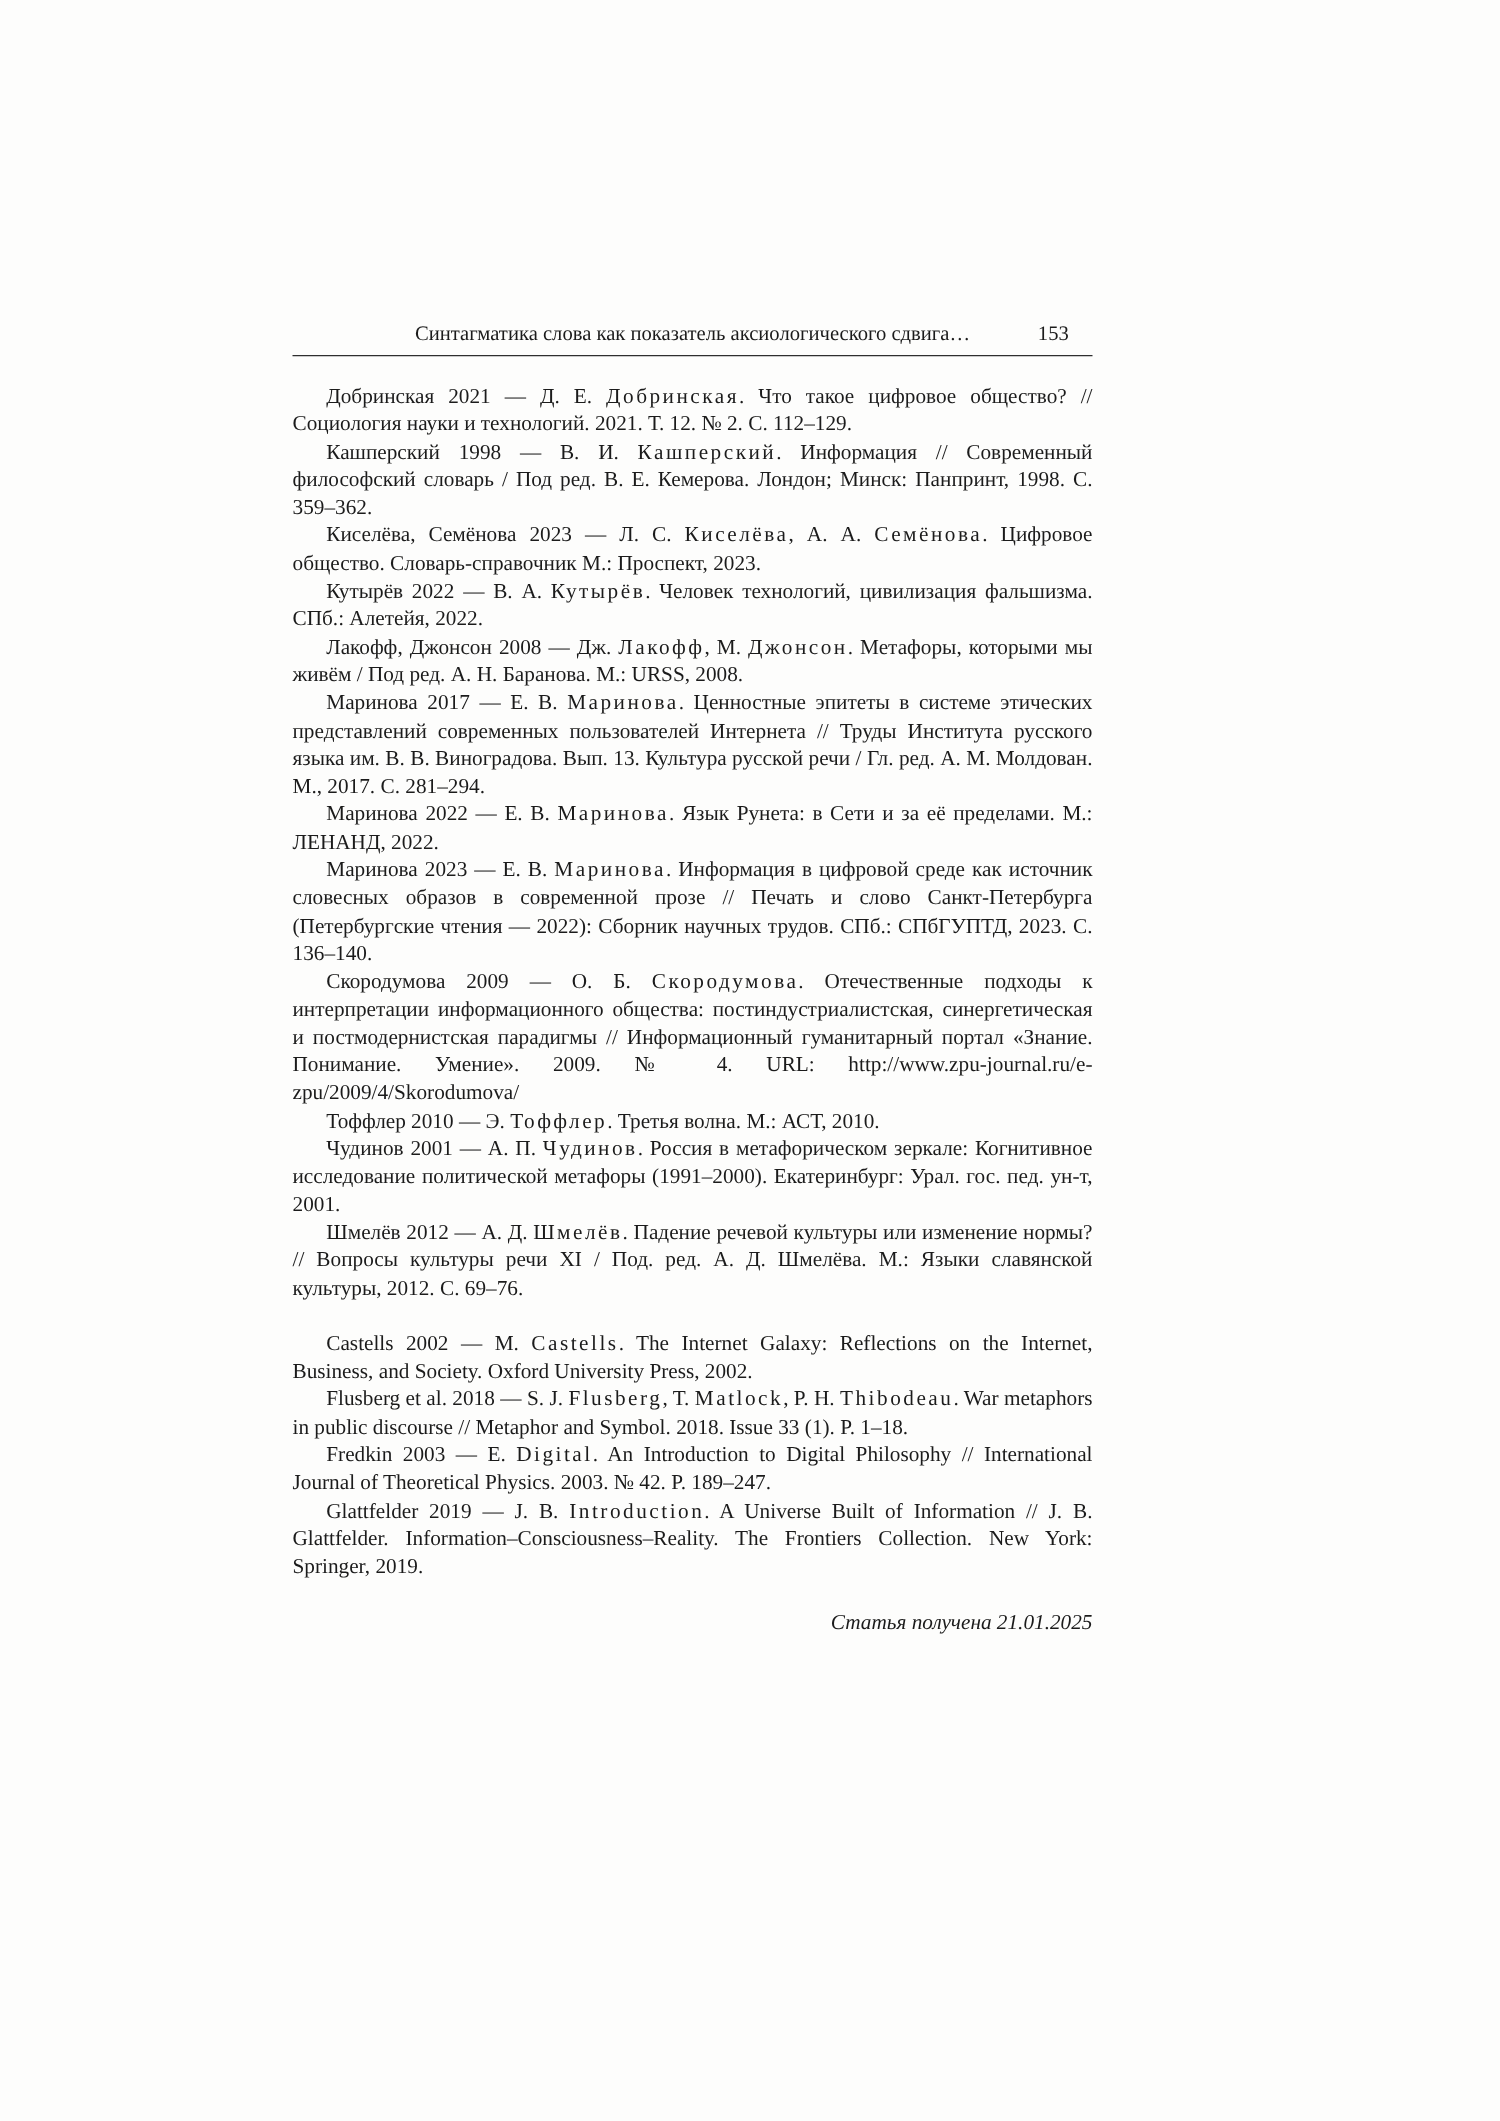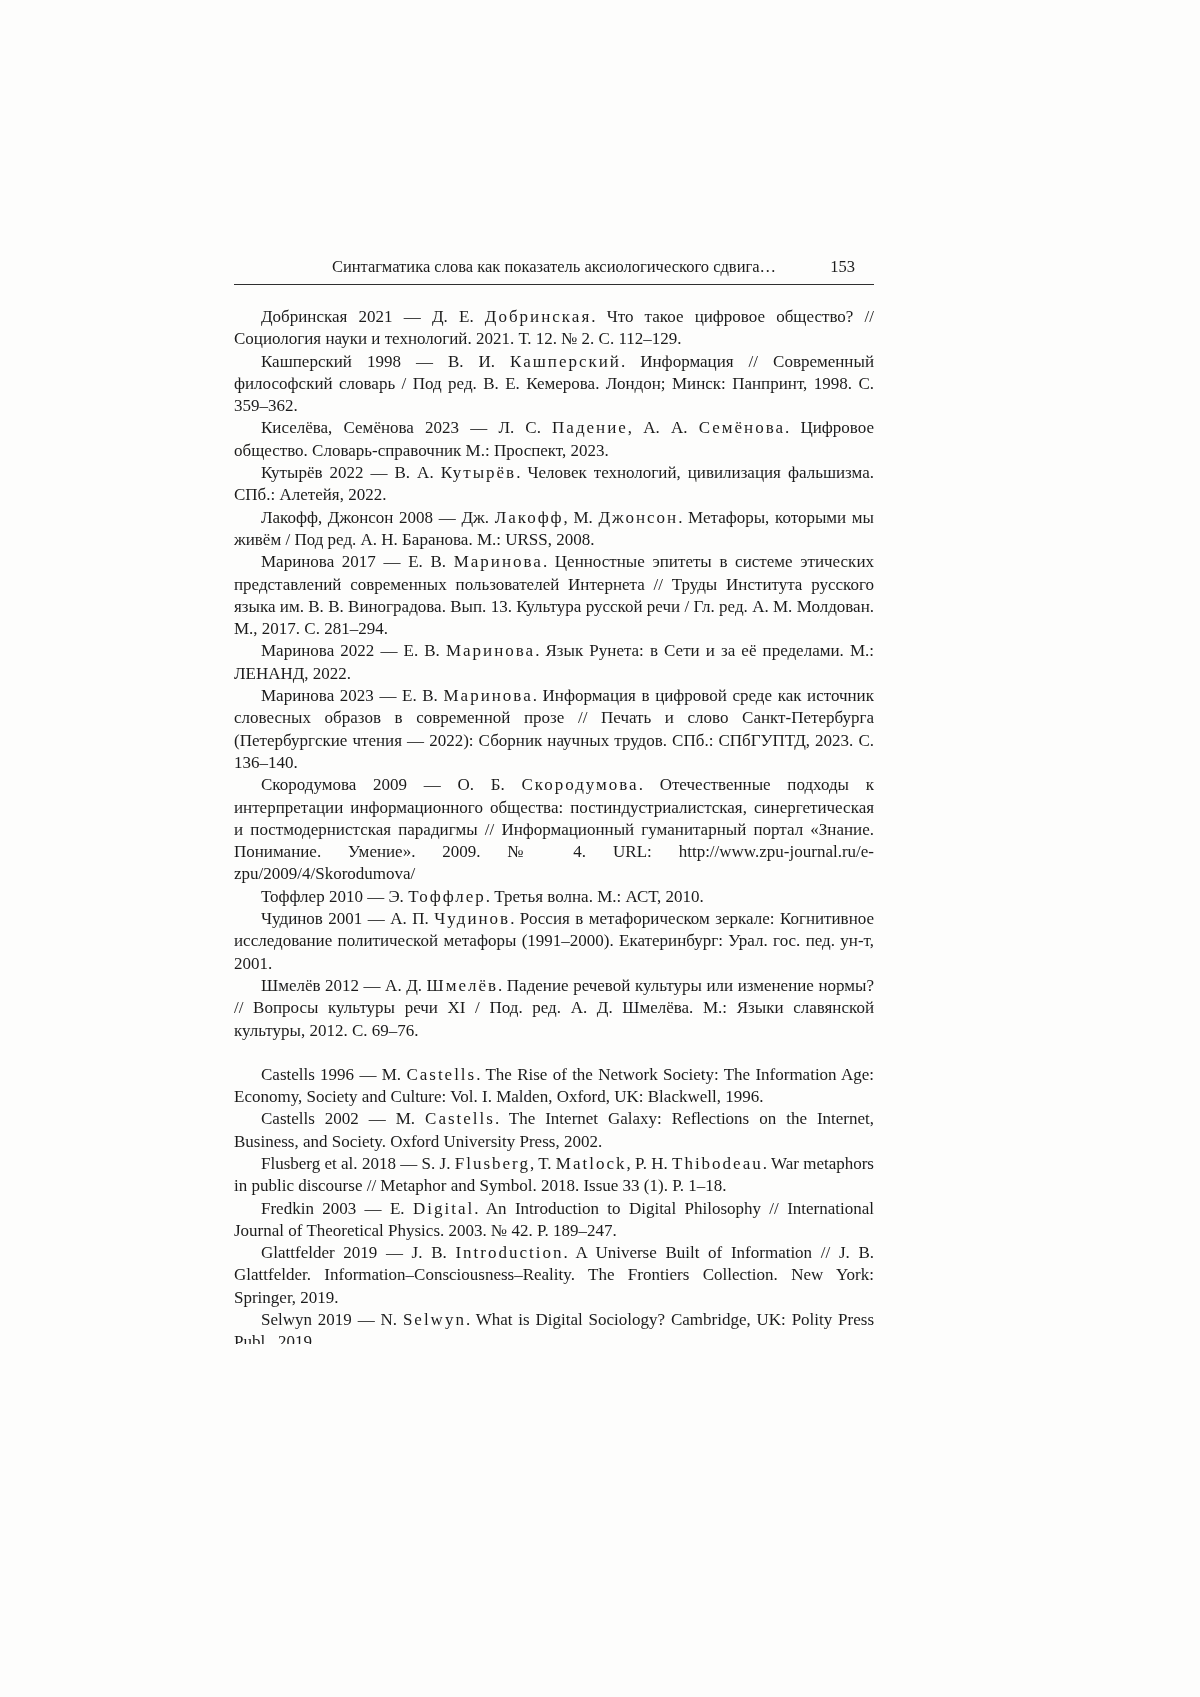--- a/index.html
+++ b/index.html
@@ -83,37 +83,35 @@
     <div class="running-header">
       <span class="running-title">Синтагматика слова как показатель аксиологического сдвига…</span>
       <span class="page-number">153</span>
     </div>
 
     <div class="header-rule"></div>
 
     <div class="refs refs-russian" id="refs-russian">
         <p class="ref"><span class="plain">Добринская 2021 — Д. Е. </span><span class="author-spaced">Добринская</span><span class="plain">. Что такое цифровое общество? // Социология науки и технологий. 2021. Т. 12. № 2. С. 112–129.</span></p>
         <p class="ref"><span class="plain">Кашперский 1998 — В. И. </span><span class="author-spaced">Кашперский</span><span class="plain">. Информация // Современный философский словарь / Под ред. В. Е. Кемерова. Лондон; Минск: Панпринт, 1998. С. 359–362.</span></p>
-        <p class="ref"><span class="plain">Киселёва, Семёнова 2023 — Л. С. </span><span class="author-spaced">Падение</span><span class="plain">, А. А. </span><span class="author-spaced">Семёнова</span><span class="plain">. Цифровое общество. Словарь-справочник М.: Проспект, 2023.</span></p>
+        <p class="ref"><span class="plain">Киселёва, Семёнова 2023 — Л. С. </span><span class="author-spaced">Киселёва</span><span class="plain">, А. А. </span><span class="author-spaced">Семёнова</span><span class="plain">. Цифровое общество. Словарь-справочник М.: Проспект, 2023.</span></p>
         <p class="ref"><span class="plain">Кутырёв 2022 — В. А. </span><span class="author-spaced">Кутырёв</span><span class="plain">. Человек технологий, цивилизация фальшизма. СПб.: Алетейя, 2022.</span></p>
         <p class="ref"><span class="plain">Лакофф, Джонсон 2008 — Дж. </span><span class="author-spaced">Лакофф</span><span class="plain">, М. </span><span class="author-spaced">Джонсон</span><span class="plain">. Метафоры, которыми мы живём / Под ред. А. Н. Баранова. М.: URSS, 2008.</span></p>
         <p class="ref"><span class="plain">Маринова 2017 — Е. В. </span><span class="author-spaced">Маринова</span><span class="plain">. Ценностные эпитеты в системе этических представлений современных пользователей Интернета // Труды Института русского языка им. В. В. Виноградова. Вып. 13. Культура русской речи / Гл. ред. А. М. Молдован. М., 2017. С. 281–294.</span></p>
         <p class="ref"><span class="plain">Маринова 2022 — Е. В. </span><span class="author-spaced">Маринова</span><span class="plain">. Язык Рунета: в Сети и за её пределами. М.: ЛЕНАНД, 2022.</span></p>
         <p class="ref"><span class="plain">Маринова 2023 — Е. В. </span><span class="author-spaced">Маринова</span><span class="plain">. Информация в цифровой среде как источник словесных образов в современной прозе // Печать и слово Санкт-Петербурга (Петербургские чтения — 2022): Сборник научных трудов. СПб.: СПбГУПТД, 2023. С. 136–140.</span></p>
         <p class="ref"><span class="plain">Скородумова 2009 — О. Б. </span><span class="author-spaced">Скородумова</span><span class="plain">. Отечественные подходы к интерпретации информационного общества: постиндустриалистская, синергетическая и постмодернистская парадигмы // Информационный гуманитарный портал «Знание. Понимание. Умение». 2009. № 4. URL: http://www.zpu-journal.ru/e-zpu/2009/4/Skorodumova/</span></p>
         <p class="ref"><span class="plain">Тоффлер 2010 — Э. </span><span class="author-spaced">Тоффлер</span><span class="plain">. Третья волна. М.: АСТ, 2010.</span></p>
         <p class="ref"><span class="plain">Чудинов 2001 — А. П. </span><span class="author-spaced">Чудинов</span><span class="plain">. Россия в метафорическом зеркале: Когнитивное исследование политической метафоры (1991–2000). Екатеринбург: Урал. гос. пед. ун-т, 2001.</span></p>
         <p class="ref"><span class="plain">Шмелёв 2012 — А. Д. </span><span class="author-spaced">Шмелёв</span><span class="plain">. Падение речевой культуры или изменение нормы? // Вопросы культуры речи XI / Под. ред. А. Д. Шмелёва. М.: Языки славянской культуры, 2012. С. 69–76.</span></p>
       </div>
 
     <div class="refs refs-english" id="refs-english">
-        <p class="ref"><span class="plain">Castells 1996 — M. </span><span class="author-spaced">Castells</span><span class="plain">. The Rise of the Network Society: The Information Age: Economy, Society and Culture: Vol. I. Malden, Oxford, UK: Blackwell, 1996.</span></p>
         <p class="ref"><span class="plain">Castells 2002 — M. </span><span class="author-spaced">Castells</span><span class="plain">. The Internet Galaxy: Reflections on the Internet, Business, and Society. Oxford University Press, 2002.</span></p>
         <p class="ref"><span class="plain">Flusberg et al. 2018 — S. J. </span><span class="author-spaced">Flusberg</span><span class="plain">, T. </span><span class="author-spaced">Matlock</span><span class="plain">, P. H. </span><span class="author-spaced">Thibodeau</span><span class="plain">. War metaphors in public discourse // Metaphor and Symbol. 2018. Issue 33 (1). P. 1–18.</span></p>
         <p class="ref"><span class="plain">Fredkin 2003 — E. </span><span class="author-spaced">Digital</span><span class="plain">. An Introduction to Digital Philosophy // International Journal of Theoretical Physics. 2003. № 42. P. 189–247.</span></p>
         <p class="ref"><span class="plain">Glattfelder 2019 — J. B. </span><span class="author-spaced">Introduction</span><span class="plain">. A Universe Built of Information // J. B. Glattfelder. Information–Consciousness–Reality. The Frontiers Collection. New York: Springer, 2019.</span></p>
-        <p class="ref"><span class="plain">Selwyn 2019 — N. </span><span class="author-spaced">Selwyn</span><span class="plain">. What is Digital Sociology? Cambridge, UK: Polity Press Publ., 2019.</span></p>
       </div>
 
     <p class="received">Статья получена 21.01.2025</p>
 
   </div>
 </div>
 
 </body></html>

